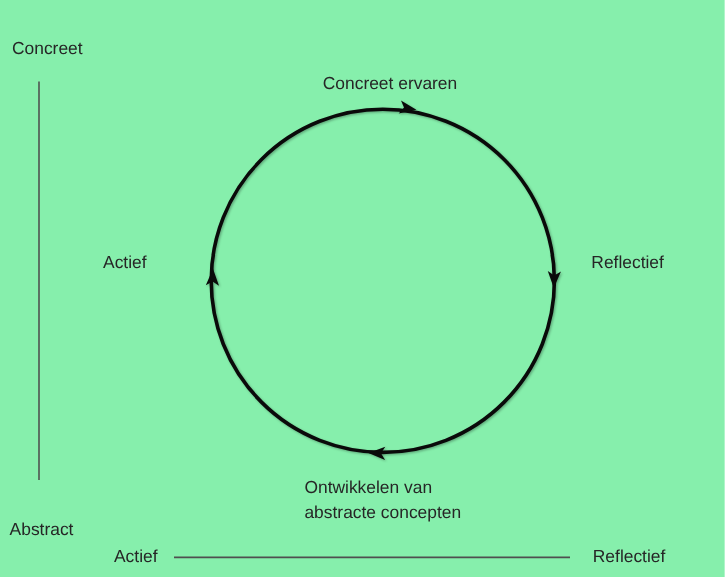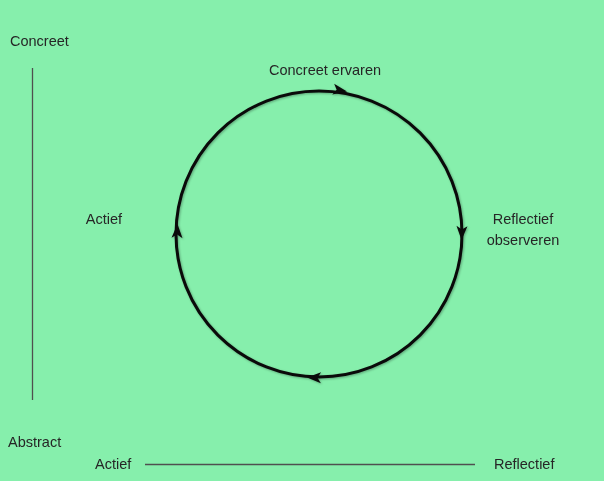--- a/index.html
+++ b/index.html
@@ -42,21 +42,20 @@
     stroke: var(--color-axis_line, #4f4f4f);
     stroke-width: 1.6;
   }
   .lbl {
     position: absolute;
     white-space: nowrap;
     line-height: 21px;
   }
   .lbl.centered {
     transform: translateX(-50%);
-    text-align: center;
   }
   #label-concreet      { left: 10px;  top: 31px; }
   #label-abstract      { left: 8px;   top: 417px; margin-top: 15px; }
   #label-top-node      { left: 325px; top: 60px; }
   #label-right-node    { left: 523px; top: 209px; }
   #label-left-node     { left: 104px; top: 209px; }
   #label-bottom-node   { left: 319px; top: 397px; }
   #label-axis-actief     { left: 95px;  top: 454px; }
   #label-axis-reflectief { left: 494px; top: 454px; }
 </style>
@@ -80,26 +79,27 @@
     </g>
   </svg>
 
   <div class="lbl" id="label-concreet">Concreet</div>
   <div class="lbl" id="label-abstract">Abstract</div>
 
   <div class="lbl centered" id="label-top-node">Concreet ervaren</div>
 
   <div class="lbl centered" id="label-right-node">
     <div>Reflectief</div>
-    <div>observeren</div>
   </div>
 
   <div class="lbl centered" id="label-left-node">
     <div>Actief</div>
   </div>
 
   <div class="lbl centered" id="label-bottom-node">
+    <div>Ontwikkelen van</div>
+    <div>abstracte concepten</div>
   </div>
 
   <div class="lbl" id="label-axis-actief">Actief</div>
   <div class="lbl" id="label-axis-reflectief">Reflectief</div>
 
 </div>
 
 </body></html>

